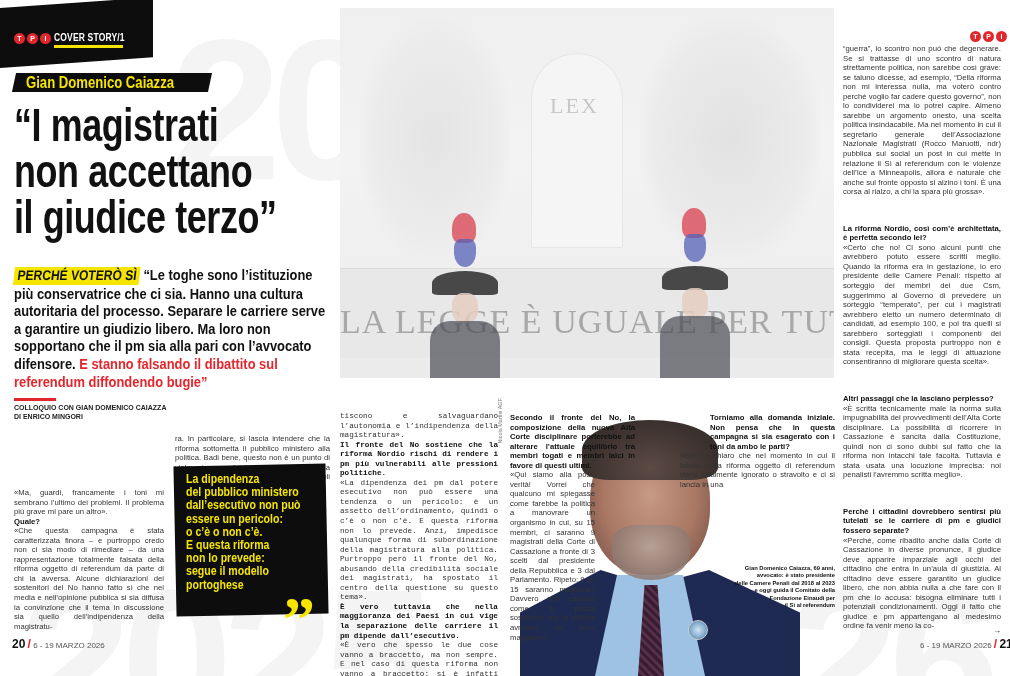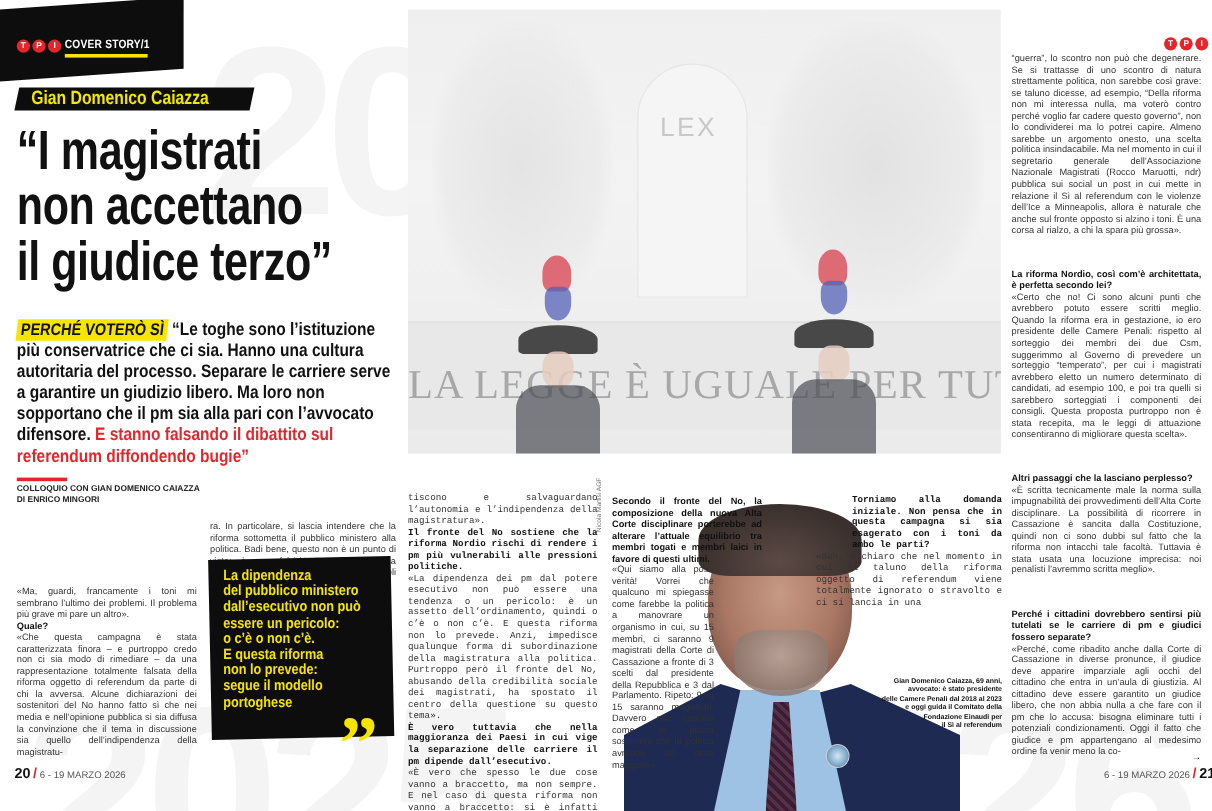--- a/index.html
+++ b/index.html
@@ -46,21 +46,21 @@
 
   .folio { position: absolute; top: 637px; font-size: 8px; color: #555; z-index: 3; white-space: nowrap; }
   .folio b { font-size: 12px; color: #111; }
   .folio .slash { color: #e3262c; font-weight: bold; font-size: 12px; }
 
   
   .photo { position: absolute; left: 340px; top: 8px; width: 494px; height: 370px; background: linear-gradient(180deg, #efefef 0%, #f3f3f3 40%, #ebebeb 100%); z-index: 1; overflow: hidden; }
   .statue-left { position: absolute; left: 20px; top: 10px; width: 150px; height: 240px; background: radial-gradient(ellipse at 50% 50%, #e4e4e4 0%, #ececec 60%, transparent 75%); }
   .statue-right { position: absolute; left: 300px; top: 10px; width: 180px; height: 240px; background: radial-gradient(ellipse at 50% 50%, #e2e2e2 0%, #ebebeb 60%, transparent 75%); }
   .tablet { position: absolute; left: 191px; top: 45px; width: 92px; height: 195px; background: #f5f5f5; border-radius: 46px 46px 2px 2px; border: 1px solid #e6e6e6; }
-  .lex { position: absolute; left: 210px; top: 85px; font-family: Liberation Sans, sans-serif; font-size: 22px; color: #c8c8c8; letter-spacing: 2px; }
+  .lex { position: absolute; left: 210px; top: 85px; font-family: Liberation Serif, serif; font-size: 22px; color: #c8c8c8; letter-spacing: 2px; }
   .ledge { position: absolute; left: 0; top: 260px; width: 494px; height: 90px; background: #e8e8e8; border-top: 1px solid #dcdcdc; }
   .inscription { position: absolute; left: 0; top: 295px; width: 494px; font-family: "Liberation Serif", serif; font-size: 34px; color: #a8a8a8; letter-spacing: 1px; white-space: nowrap; }
   .guard { position: absolute; width: 70px; height: 175px; z-index: 2; }
   .plume-red { position: absolute; left: 22px; top: 0; width: 24px; height: 30px; background: #d94a58; border-radius: 50% 50% 30% 30%; opacity: 0.8; }
   .plume-blue { position: absolute; left: 24px; top: 26px; width: 22px; height: 28px; background: #5461b8; border-radius: 30% 30% 50% 50%; opacity: 0.75; }
   .hat { position: absolute; left: 2px; top: 58px; width: 66px; height: 24px; background: #2b2b2b; border-radius: 50% 50% 10% 10%; opacity: 0.85; }
   .face { position: absolute; left: 22px; top: 80px; width: 26px; height: 30px; background: #e5ccc0; border-radius: 40%; opacity: 0.85; }
   .body-uniform { position: absolute; left: 0; top: 108px; width: 70px; height: 67px; background: #4a4d55; border-radius: 20px 20px 0 0; opacity: 0.7; }
   .photo-credit { position: absolute; left: 497px; top: 398px; font-size: 5.5px; color: #777; writing-mode: vertical-rl; transform: rotate(180deg); z-index: 3; }
 
@@ -196,21 +196,21 @@
   <div class="p-head"></div>
   <div class="p-hair"></div>
   <div class="p-beard"></div>
   <div class="p-badge"></div>
 </div>
 
 <div class="rcol rcol-b" style="width:158px;">
   <p class="q" style="width:125px;">Secondo il fronte del No, la composizione della nuova Alta Corte disciplinare porterebbe ad alterare l’attuale equilibrio tra membri togati e membri laici in favore di questi ultimi.</p>
   <p style="width:85px;">«Qui siamo alla post-verità! Vorrei che qualcuno mi spiegasse come farebbe la politica a manovrare un organismo in cui, su 15 membri, ci saranno 9 magistrati della Corte di Cassazione a fronte di 3 scelti dal presidente della Repubblica e 3 dal Parlamento. Ripeto: 9 su 15 saranno magistrati. Davvero non capisco come si possa sostenere che la politica avrebbe un peso maggiore».</p>
 </div>
-<div class="rcol" style="left:670px; top:386px; width:165px;font-family:Liberation Mono, monospace;">
+<div class="rcol" style="left:670px; top:386px; width:165px;">
   <p class="q" style="margin-left:40px;">Torniamo alla domanda iniziale. Non pensa che in questa campagna si sia esagerato con i toni da ambo le parti?</p>
   <p style="margin-left:10px;">«Beh, è chiaro che nel momento in cui il taluno della riforma oggetto di referendum viene totalmente ignorato o stravolto e ci si lancia in una</p>
 </div>
 
 <div class="caption">
   <div>Gian Domenico Caiazza, 69 anni,</div>
   <div>avvocato: è stato presidente</div>
   <div>delle Camere Penali dal 2018 al 2023</div>
   <div>e oggi guida il Comitato della</div>
   <div>Fondazione Einaudi per</div>

